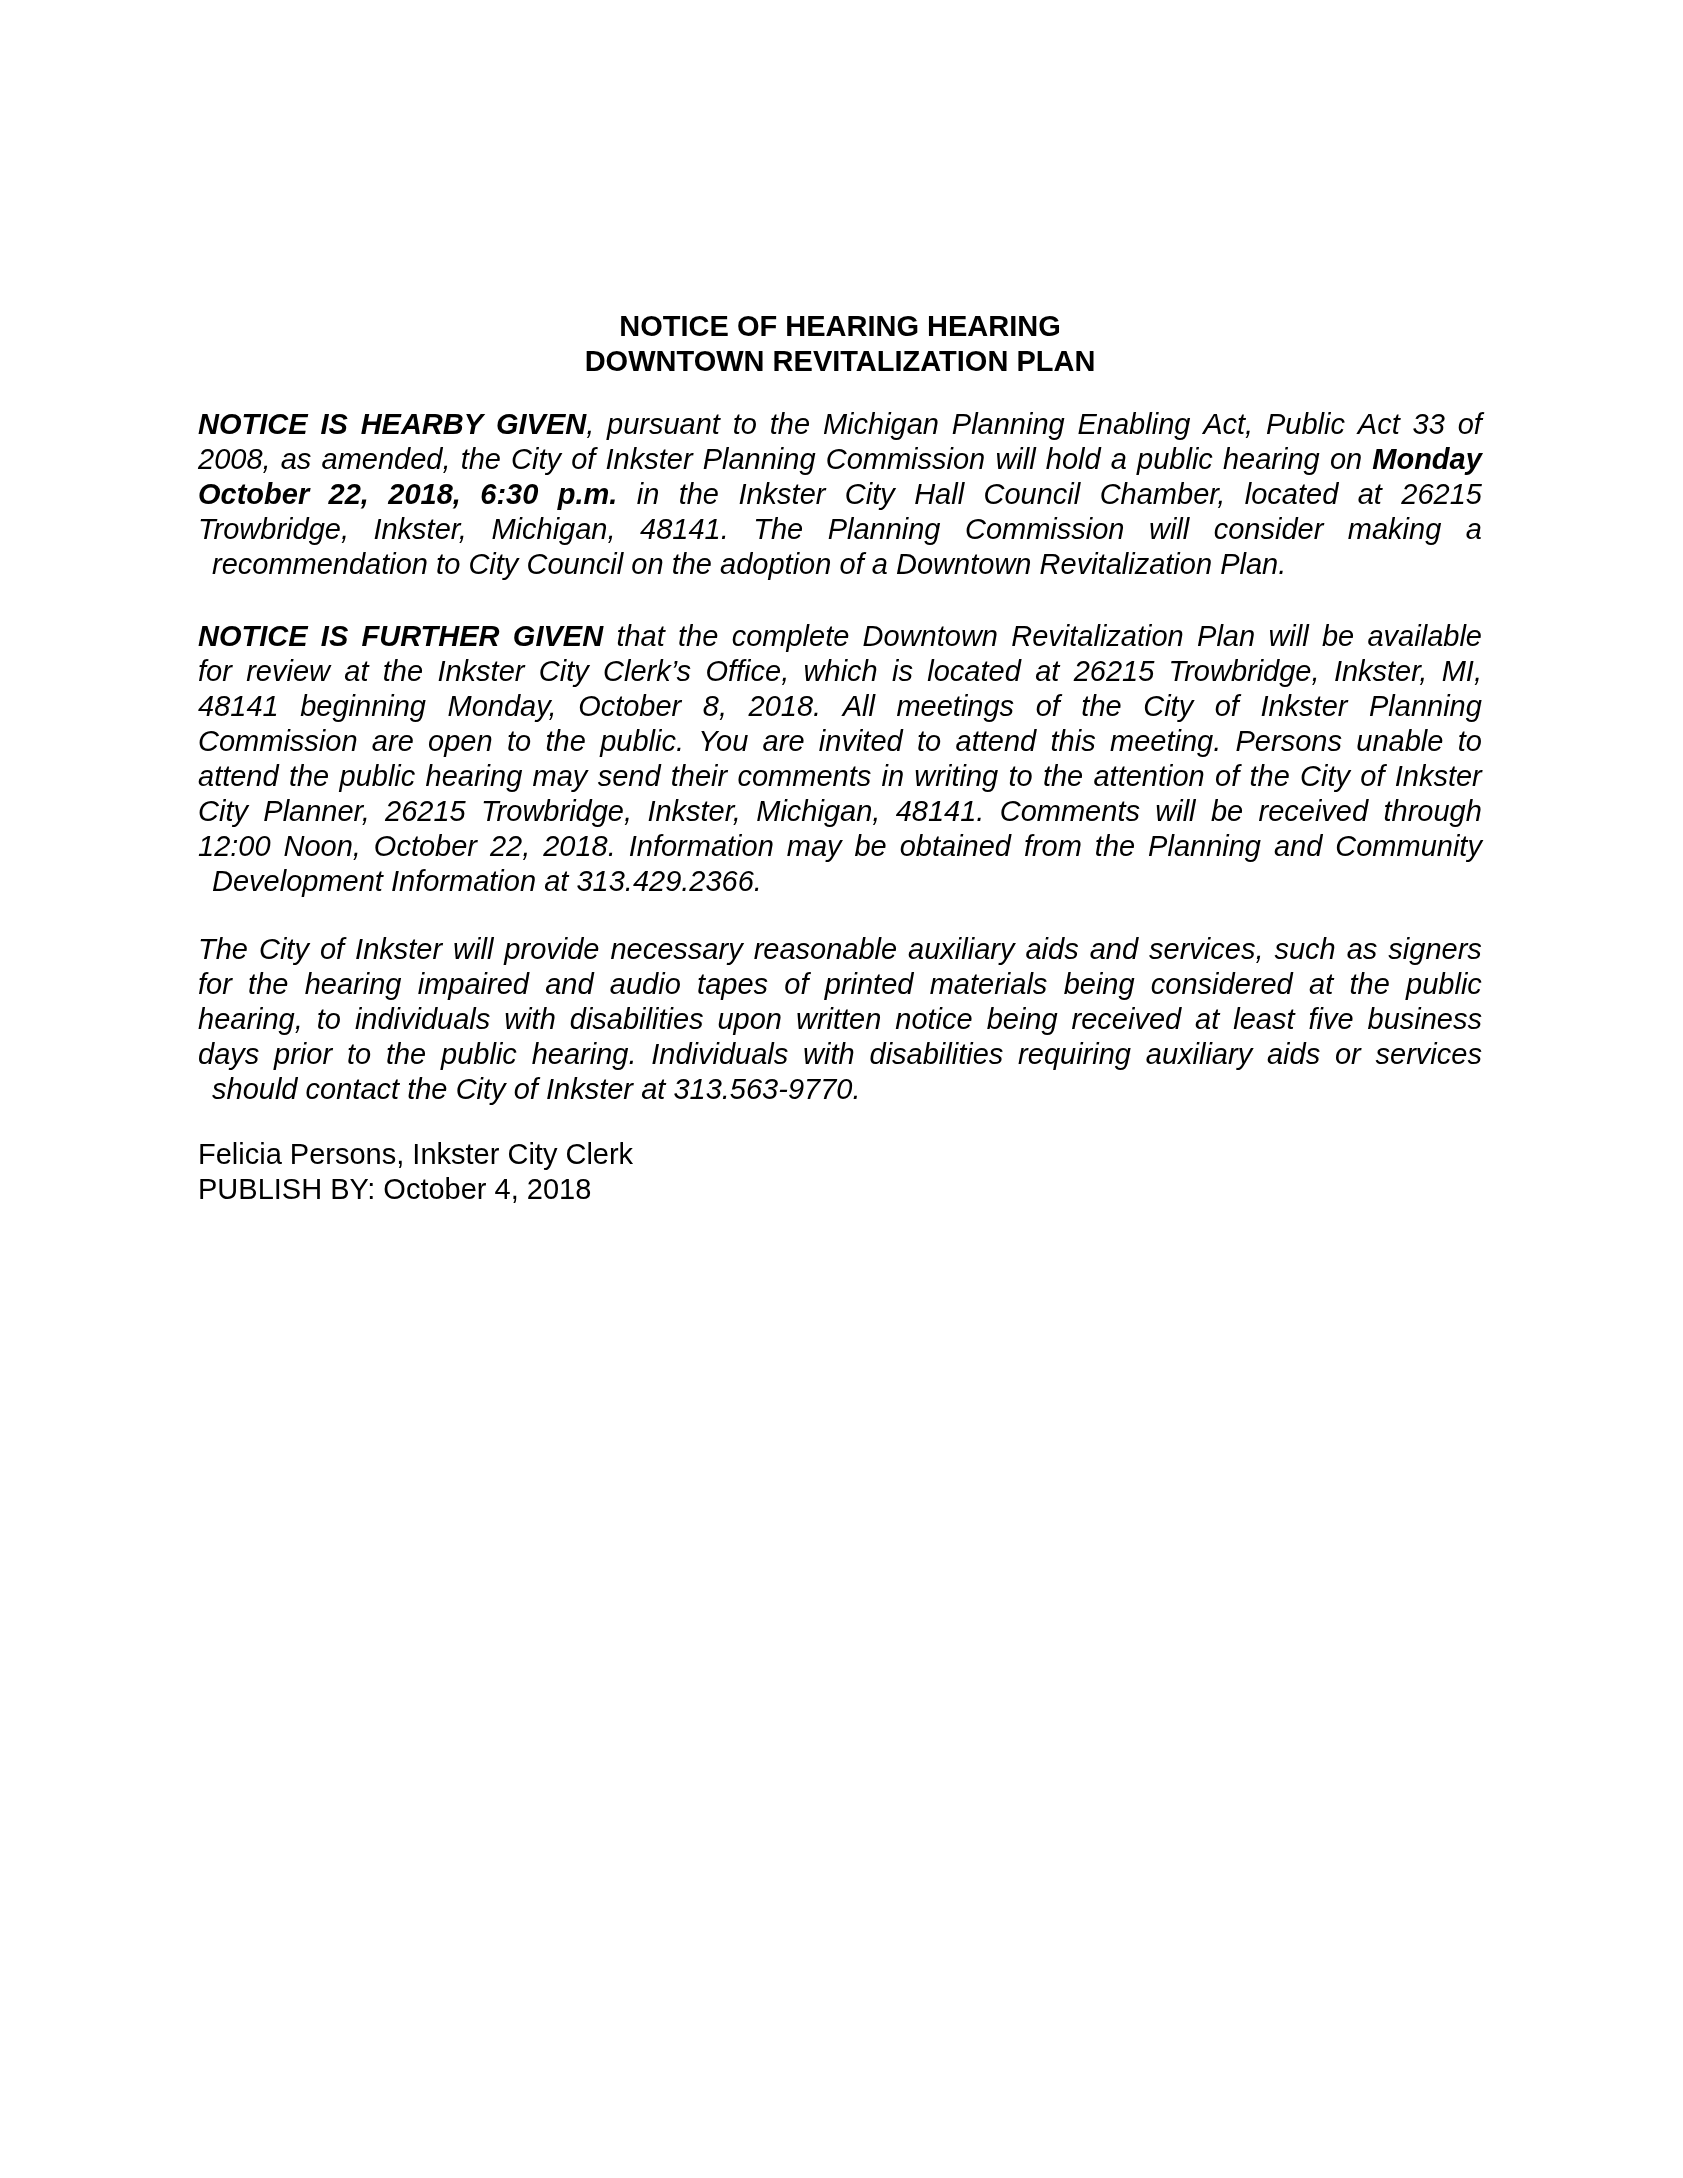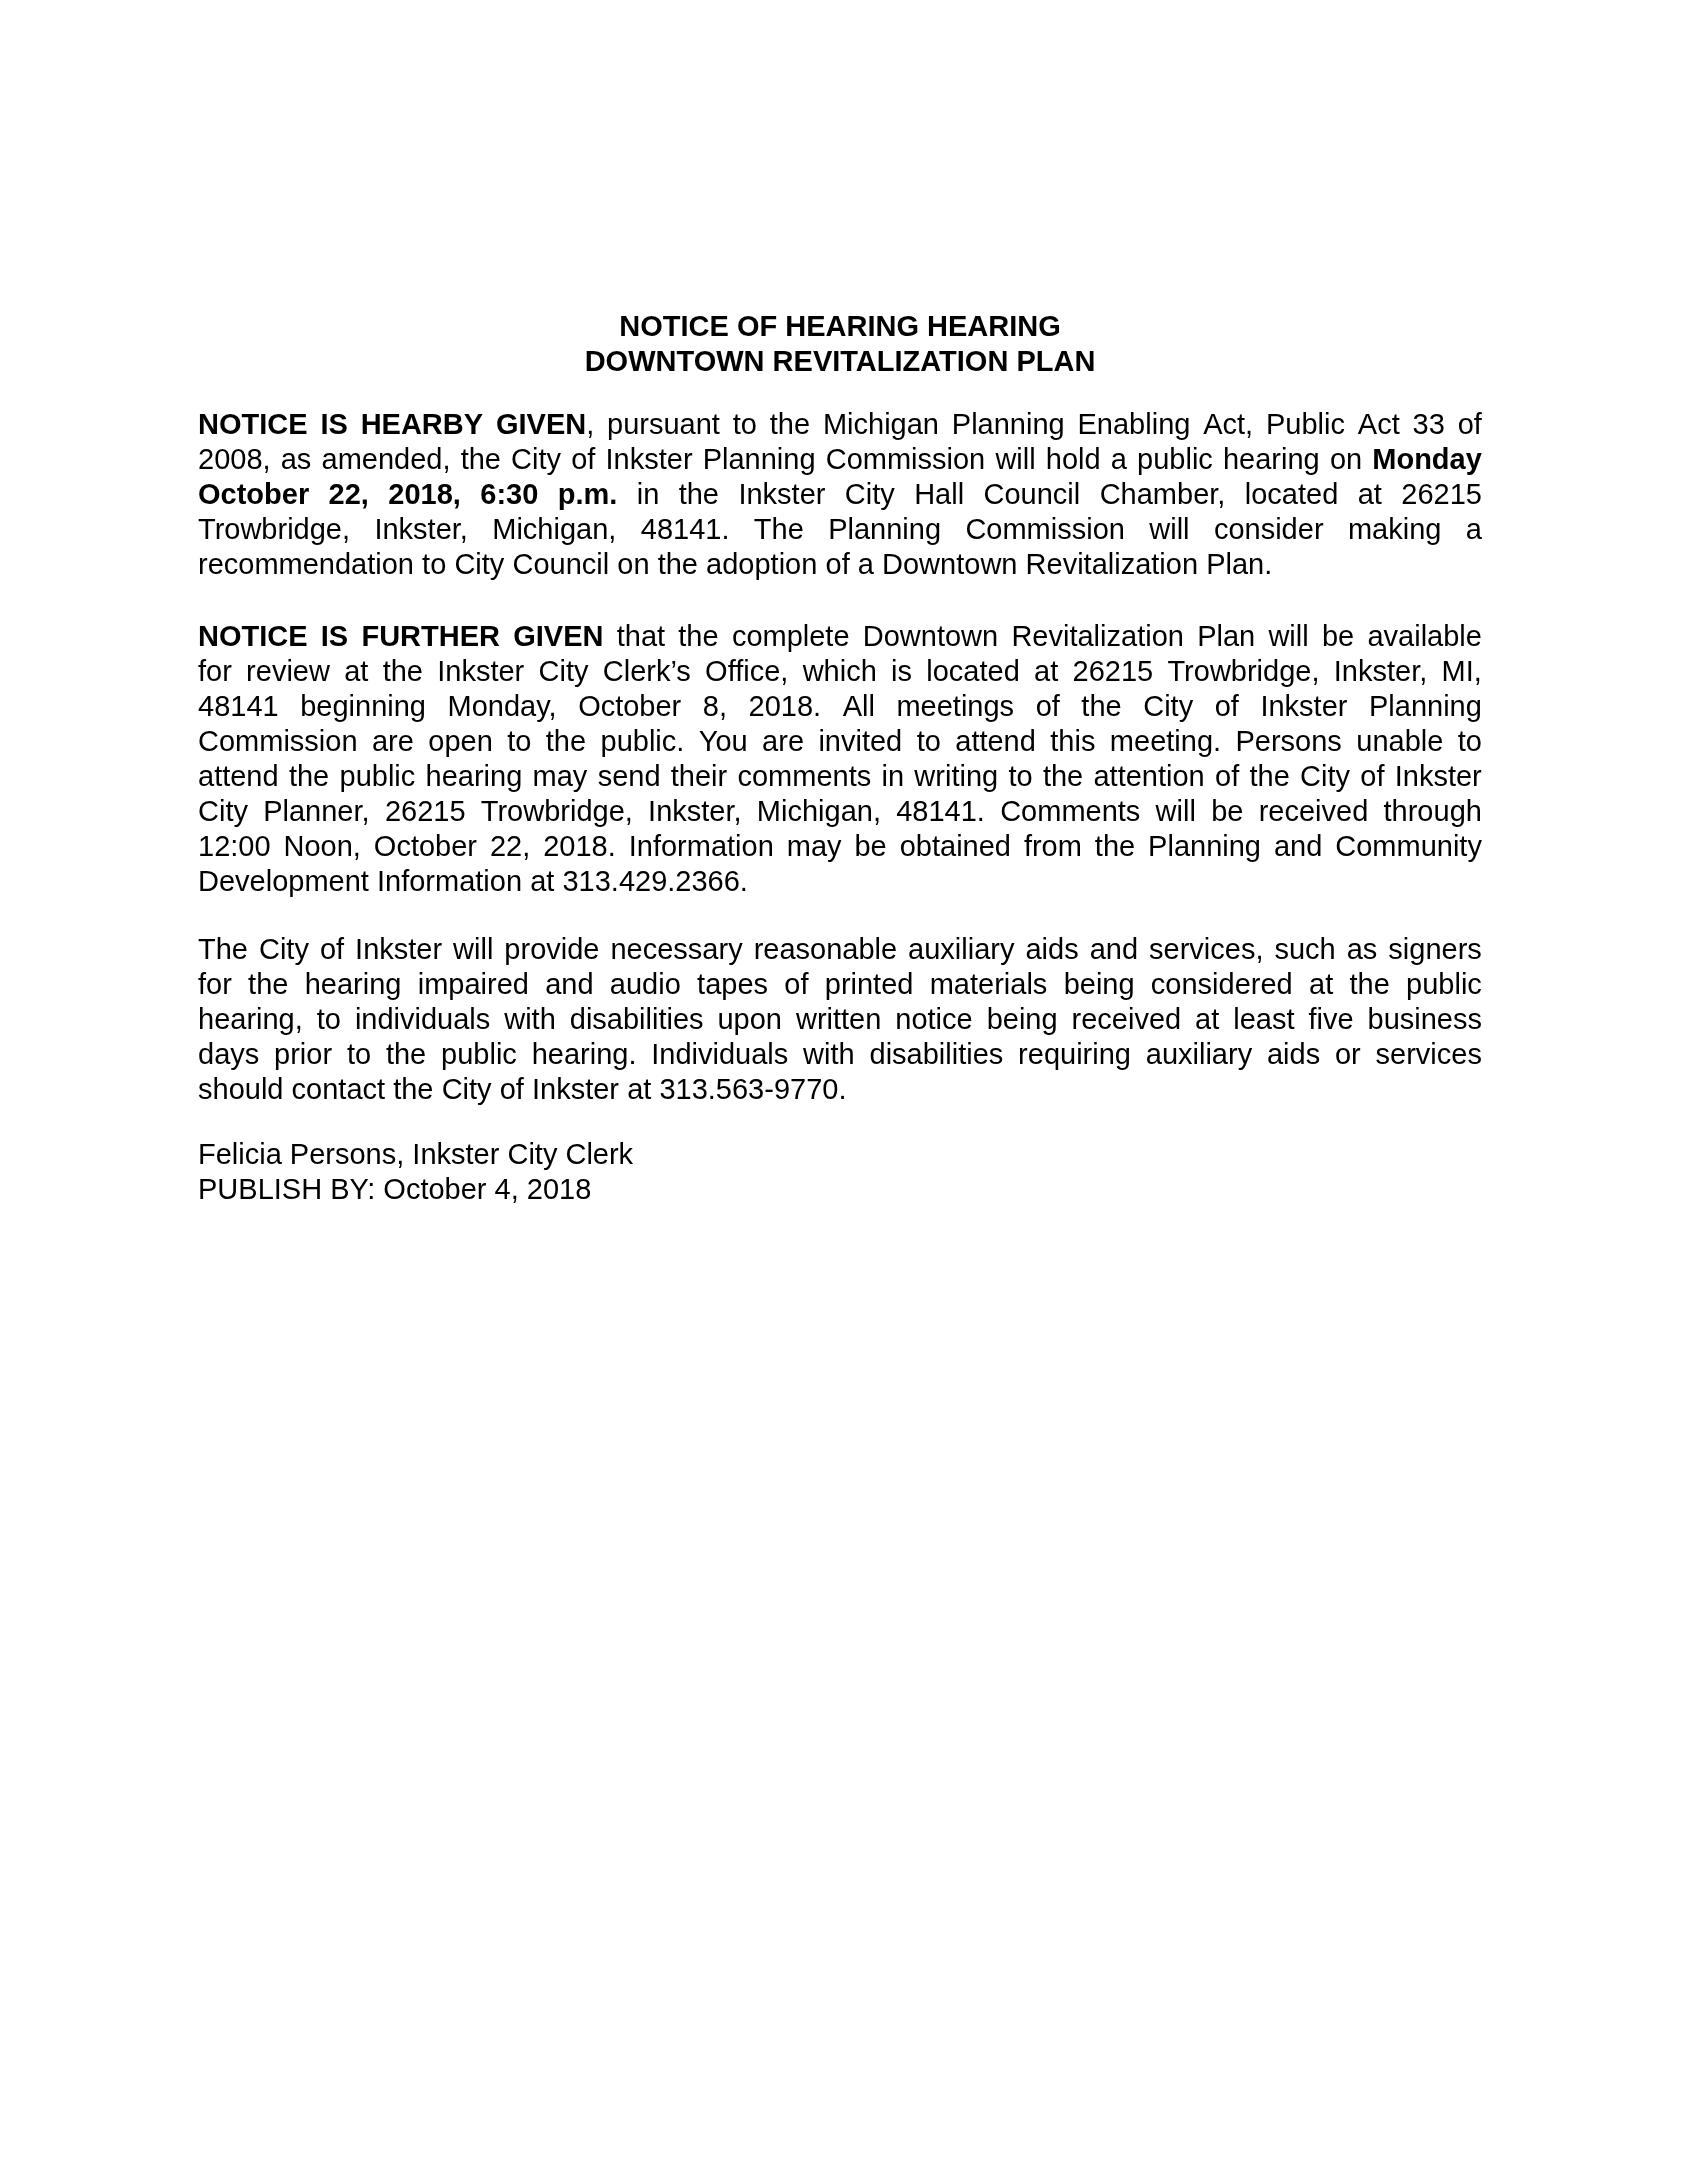--- a/index.html
+++ b/index.html
@@ -54,23 +54,25 @@
   .line.last {
     text-align: left;
     text-align-last: left;
   }
   .b { font-weight: bold; }
   .jline {
     display: flex;
     justify-content: space-between;
     white-space: pre;
     height: 35px;
+    font-style: italic;
   }
   .jline.last {
     justify-content: flex-start;
+    margin-left: 14px;
   }
   .jline.last .w { margin-right: 0.28em; }
   .w { display: inline-block; }
 </style>
 </head>
 <body>
 
 <div class="page">
 
 

